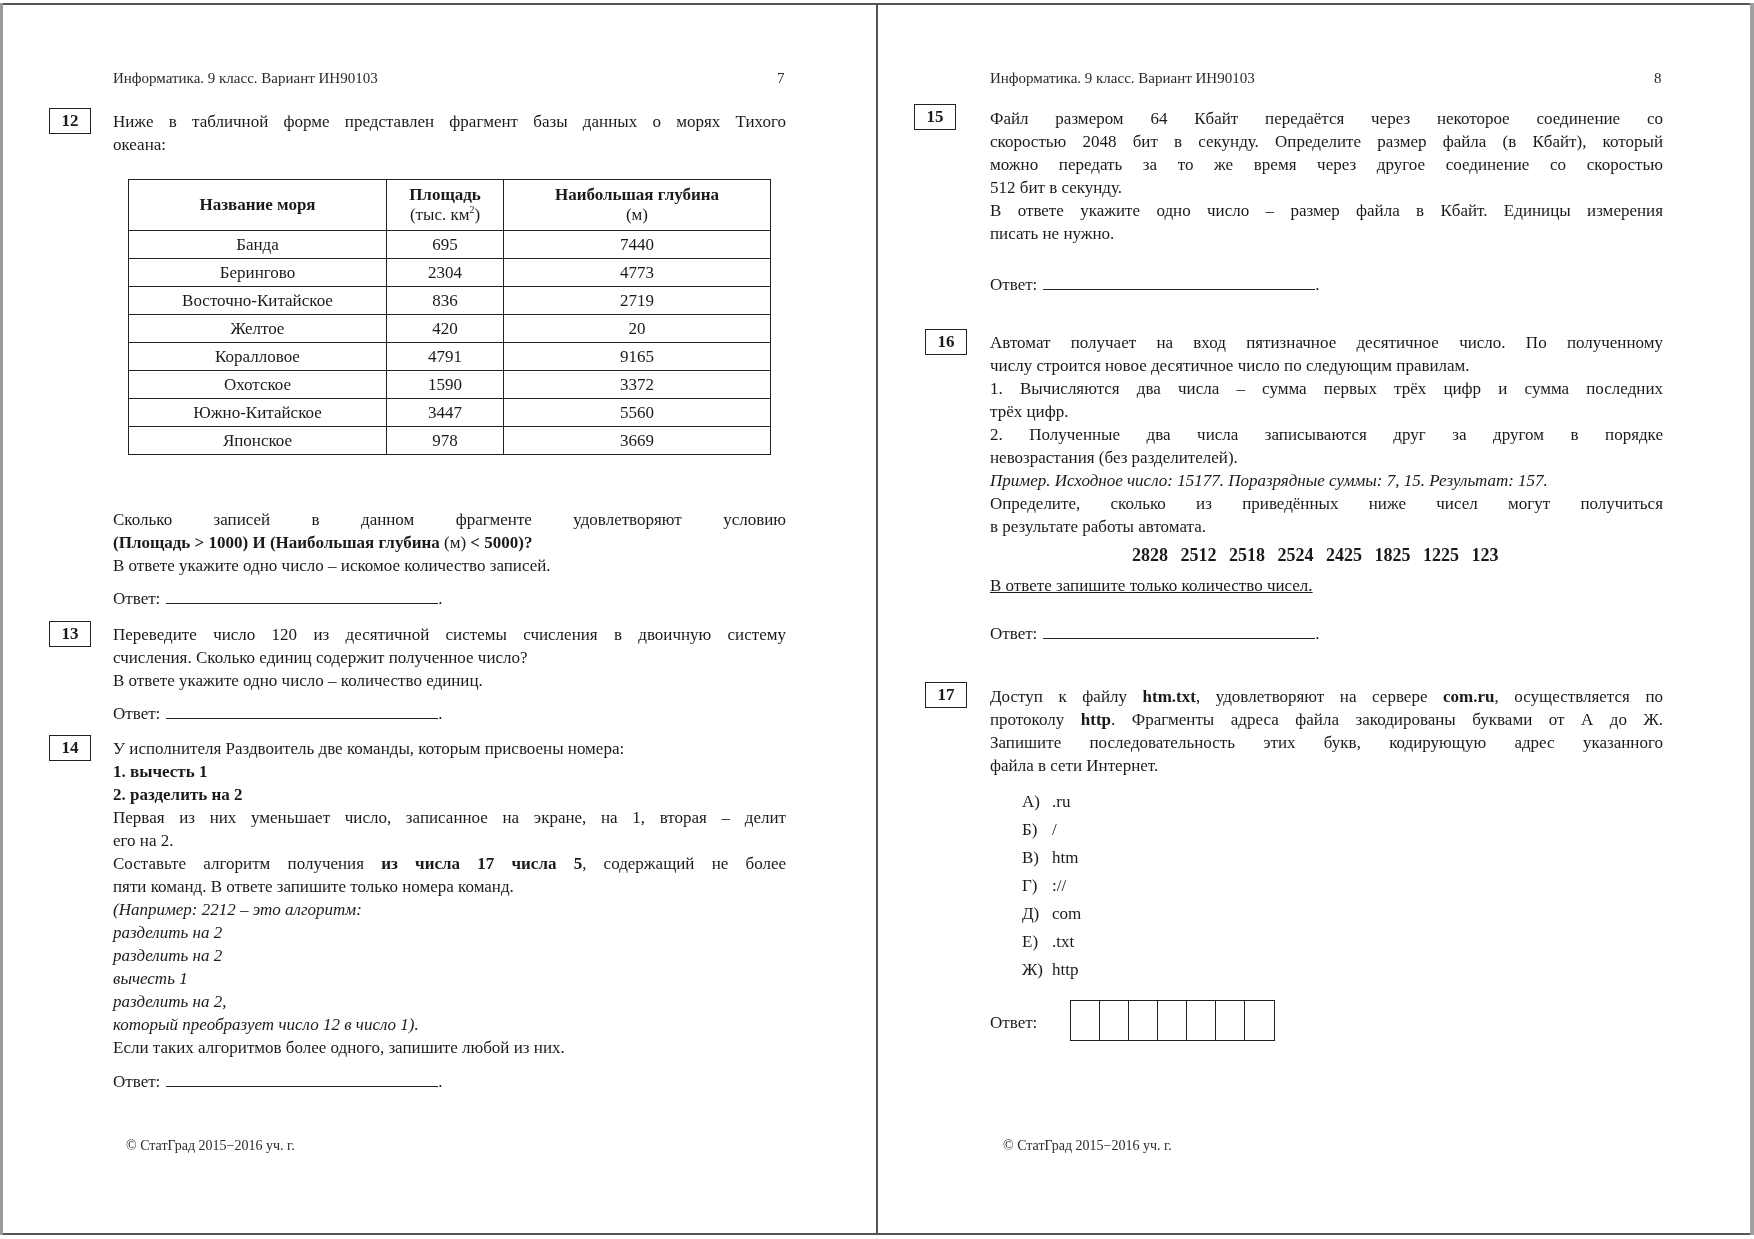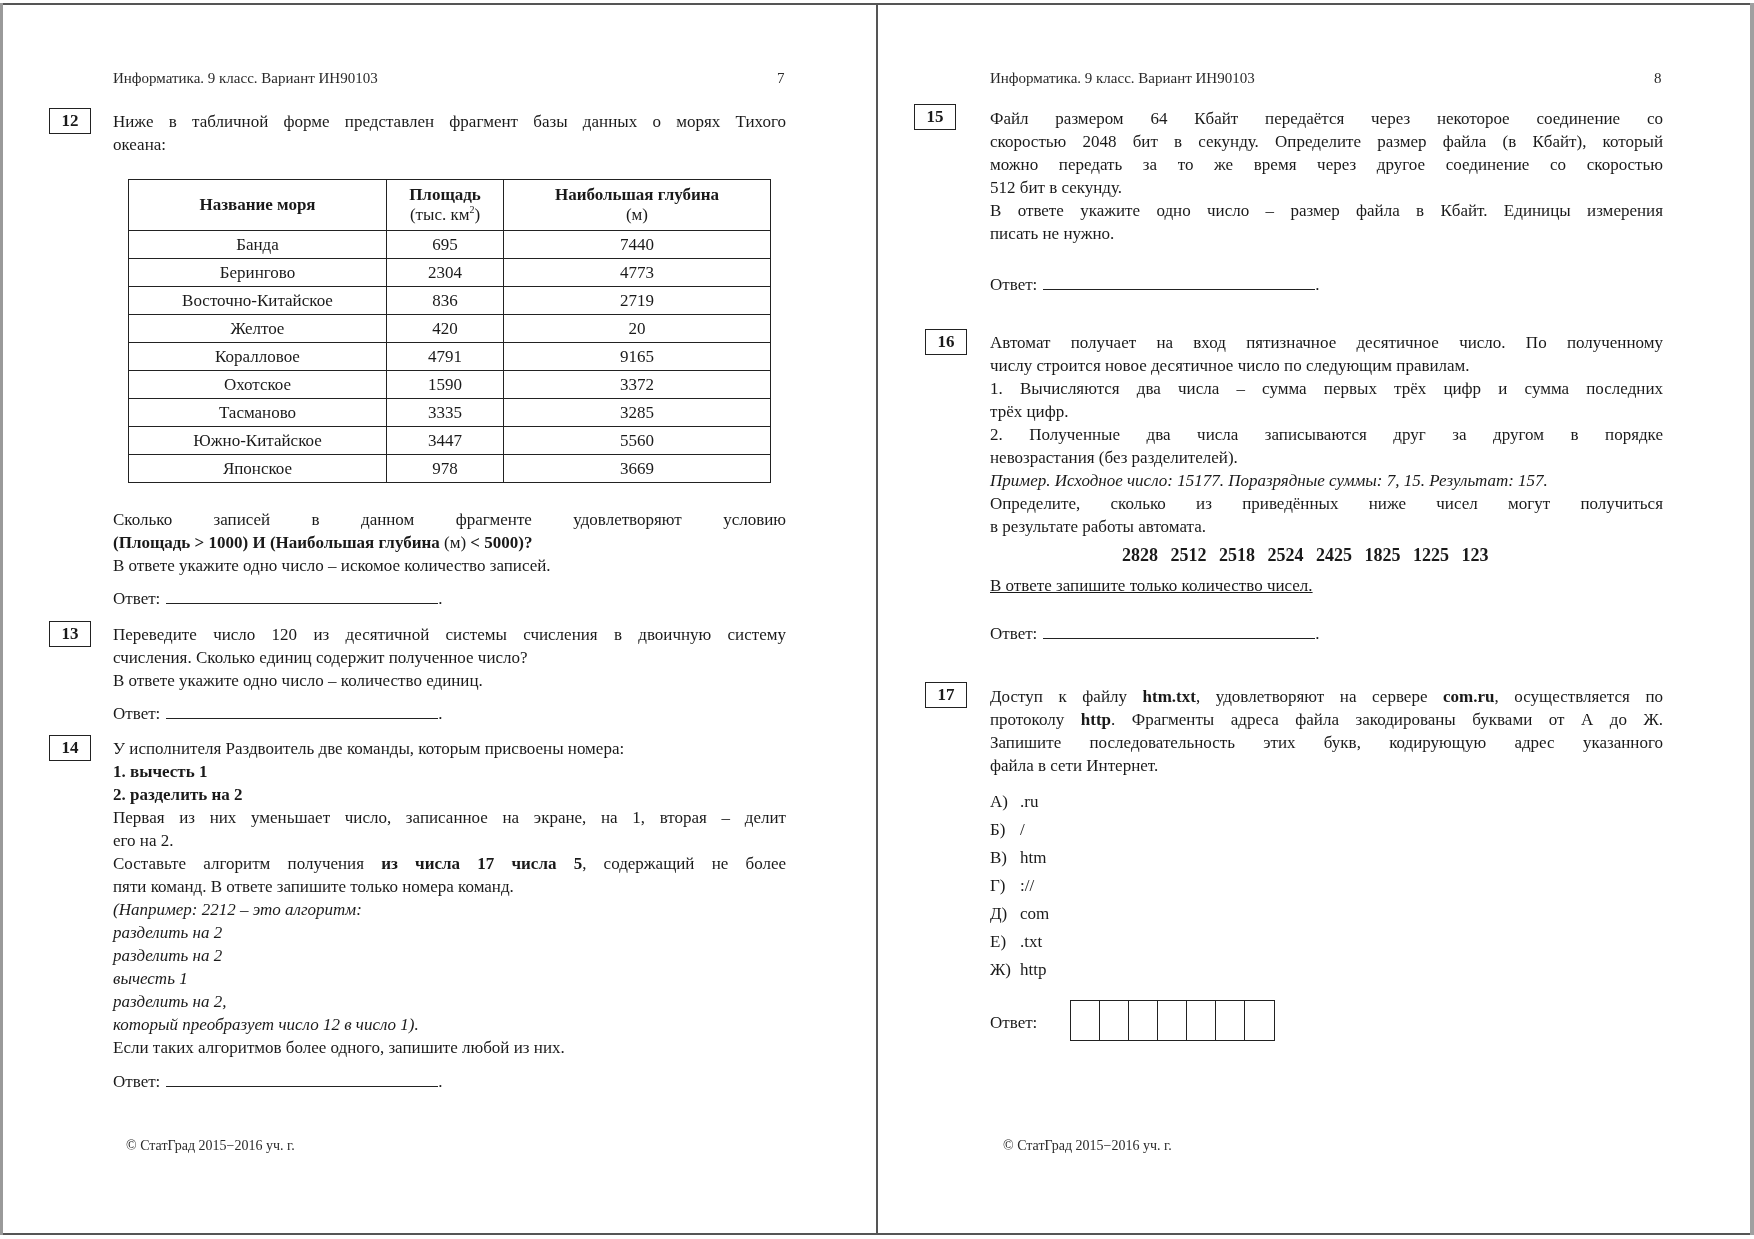--- a/index.html
+++ b/index.html
@@ -35,21 +35,21 @@
 
   table.seas { position: absolute; border-collapse: collapse; font-size: 17px; font-family: Liberation Serif, serif; }
   table.seas td, table.seas th { border: 1.3px solid #222; text-align: center; font-weight: normal; line-height: 20px; height: 28px; padding: 0 4px; }
   table.seas th { font-weight: bold; height: 51px; line-height: 20px; }
   table.seas th .unit { font-weight: normal; }
   sup { font-size: 10px; vertical-align: super; line-height: 0; }
 
   .footer { position: absolute; top: 1138px; font-size: 14px; color: #2a2a2a; }
 
   .opt-list { position: absolute; font-size: 17px; }
-  .opt { height: 28px; line-height: 28px; white-space: nowrap; }
+  .opt { height: 28px; line-height: 28px; white-space: nowrap; margin-left: 32px; }
   .opt .lbl { display: inline-block; width: 30px; }
 
   .boxes { position: absolute; display: flex; border: 1.5px solid #222; height: 41px; }
   .boxes .cell { width: 29px; height: 100%; border-right: 1.3px solid #222; }
   .boxes .cell:last-child { border-right: none; }
 
   .numbers { position: absolute; font-weight: bold; font-size: 18px; word-spacing: 8px; white-space: nowrap; }
 </style>
 </head>
 <body>
@@ -111,25 +111,20 @@
           <td>Коралловое</td>
           <td>4791</td>
           <td>9165</td>
         </tr>
         <tr>
           <td>Охотское</td>
           <td>1590</td>
           <td>3372</td>
         </tr>
         <tr>
-          <td>Тасманово</td>
-          <td>3335</td>
-          <td>3285</td>
-        </tr>
-        <tr>
           <td>Южно-Китайское</td>
           <td>3447</td>
           <td>5560</td>
         </tr>
         <tr>
           <td>Японское</td>
           <td>978</td>
           <td>3669</td>
         </tr>
       </tbody>
@@ -200,21 +195,21 @@
     <span class="line justify-last">Автомат получает на вход пятизначное десятичное число. По полученному</span>
     <span class="line">числу строится новое десятичное число по следующим правилам.</span>
     <span class="line justify-last">1. Вычисляются два числа – сумма первых трёх цифр и сумма последних</span>
     <span class="line">трёх цифр.</span>
     <span class="line justify-last">2. Полученные два числа записываются друг за другом в порядке</span>
     <span class="line">невозрастания (без разделителей).</span>
     <span class="line i">Пример. Исходное число: 15177. Поразрядные суммы: 7, 15. Результат: 157.</span>
     <span class="line justify-last">Определите, сколько из приведённых ниже чисел могут получиться</span>
     <span class="line">в результате работы автомата.</span>
   </div>
-  <div class="numbers" style="left:244px; top:545px;text-align:right;">2828 2512 2518 2524 2425 1825 1225 123</div>
+  <div class="numbers" style="left:254px; top:545px;text-align:right;">2828 2512 2518 2524 2425 1825 1225 123</div>
   <div class="text" style="left:112px; top:574px; width:673px;text-decoration:underline;">В ответе запишите только количество чисел.</div>
   <div class="answer" style="left:112px; top:622px;">
     <span>Ответ:</span><span class="blank"></span>.
   </div>
 
   <div class="task-num" style="left:47px; top:682px;">17</div>
   <div class="text" style="left:112px; top:685px; width:673px;">
     <span class="line justify-last"><span>Доступ к файлу </span><span class="b">htm.txt</span><span>, удовлетворяют на сервере </span><span class="b">com.ru</span><span>, осуществляется по</span></span>
     <span class="line justify-last"><span>протоколу </span><span class="b">http</span><span>. Фрагменты адреса файла закодированы буквами от А до Ж.</span></span>
     <span class="line justify-last">Запишите последовательность этих букв, кодирующую адрес указанного</span>

